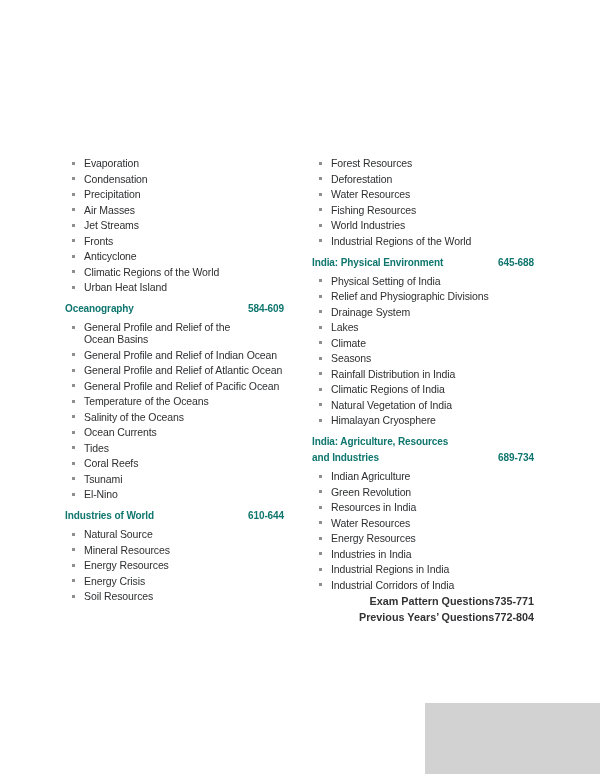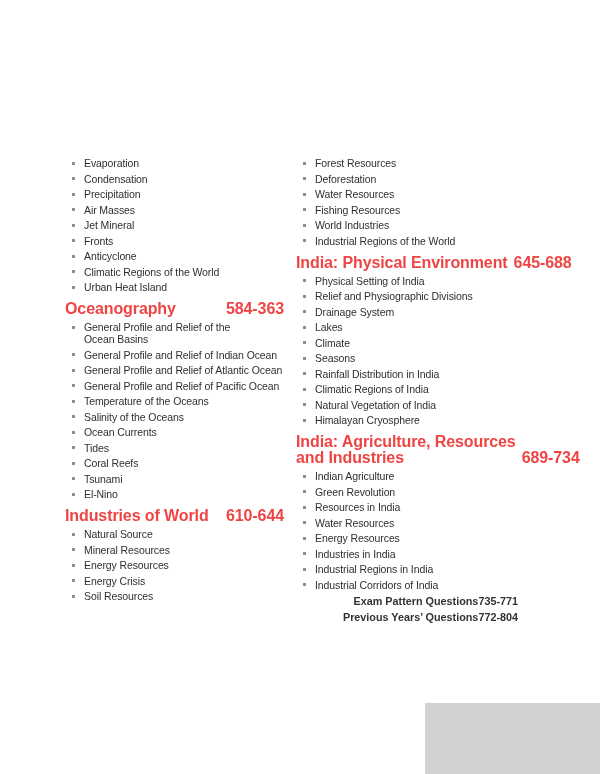--- a/index.html
+++ b/index.html
@@ -6,21 +6,21 @@
   html, body { width: 600px; height: 774px; }
   body {
     position: relative;
     background: #ffffff;
     font-family: "Liberation Sans", sans-serif;
     overflow: hidden;
   }
   .page { position: absolute; inset: 0; background: #ffffff; }
   .col { position: absolute; top: 157px; }
   #col-left  { left: 65px;  width: 219px; }
-  #col-right { left: 296px; width: 222px; }
+  #col-right { left: 312px; width: 222px; }
 
   .toc-list { width: 100%; }
   .toc-item {
     display: flex;
     align-items: flex-start;
     padding-left: 7px;
     font-size: 10.5px;
     line-height: 12px;
     margin-bottom: 3.5px;
     color: #2e2f31;
@@ -31,22 +31,22 @@
     background: #8e8e8e;
     margin: 4.5px 9px 0 0;
   }
   .item-text { white-space: pre; letter-spacing: -0.1px; }
 
   .section-head {
     display: flex;
     justify-content: space-between;
     align-items: flex-end;
     margin: 8px 0 4px 0;
-    color: #ef4444;
-    font-size: 16px;
+    color: #0f766e;
+    font-size: 10px;
     font-weight: 700;
     line-height: 16px;
     letter-spacing: -0.1px;
   }
   .section-title .title-line { white-space: pre; }
   .section-pages { flex: 0 0 auto; padding-left: 6px; text-align: right; }
 
   .bold-row {
     display: flex;
     justify-content: flex-end;
@@ -81,21 +81,21 @@
         <div class="toc-item">
           <span class="bullet"></span>
           <span class="item-text">Precipitation</span>
         </div>
         <div class="toc-item">
           <span class="bullet"></span>
           <span class="item-text">Air Masses</span>
         </div>
         <div class="toc-item">
           <span class="bullet"></span>
-          <span class="item-text">Jet Mineral</span>
+          <span class="item-text">Jet Streams</span>
         </div>
         <div class="toc-item">
           <span class="bullet"></span>
           <span class="item-text">Fronts</span>
         </div>
         <div class="toc-item">
           <span class="bullet"></span>
           <span class="item-text">Anticyclone</span>
         </div>
         <div class="toc-item">
@@ -104,21 +104,21 @@
         </div>
         <div class="toc-item">
           <span class="bullet"></span>
           <span class="item-text">Urban Heat Island</span>
         </div>
       </div>
       <div class="section-head">
         <div class="section-title">
           <div class="title-line">Oceanography</div>
         </div>
-        <span class="section-pages">584-363</span>
+        <span class="section-pages">584-609</span>
       </div>
       <div class="toc-list">
         <div class="toc-item">
           <span class="bullet"></span>
           <span class="item-text">General Profile and Relief of the
 Ocean Basins</span>
         </div>
         <div class="toc-item">
           <span class="bullet"></span>
           <span class="item-text">General Profile and Relief of Indian Ocean</span>

